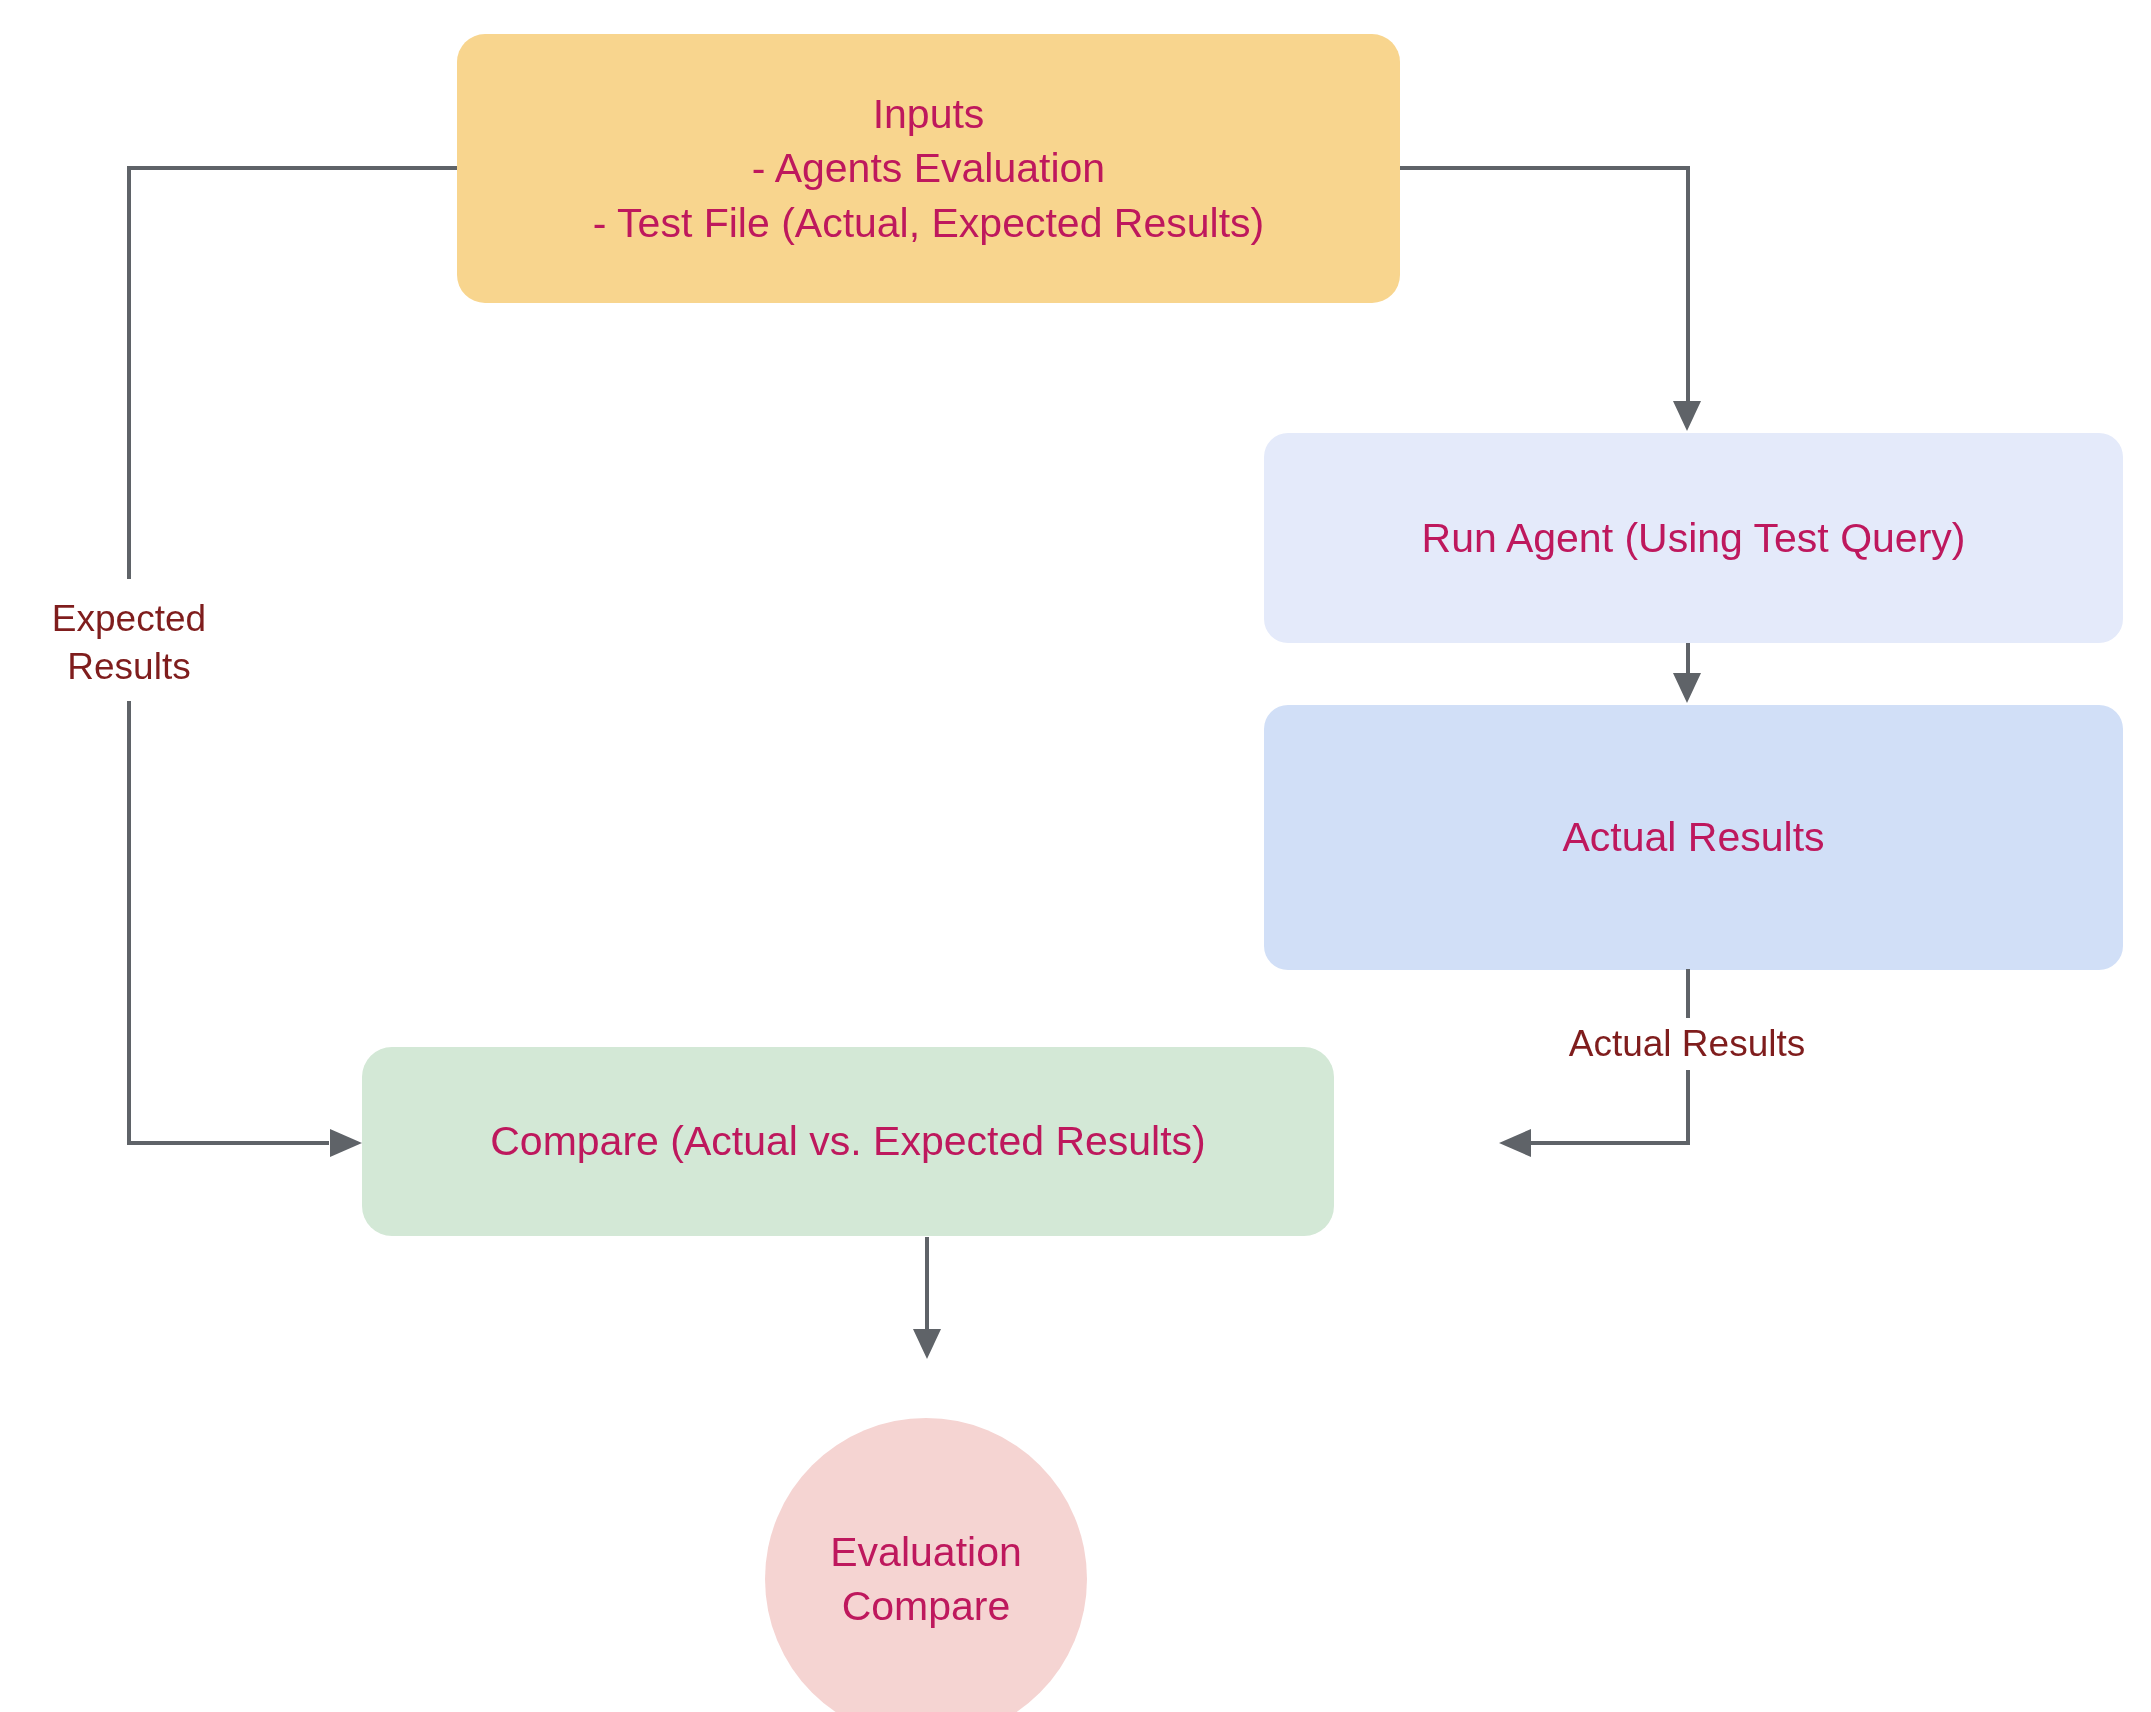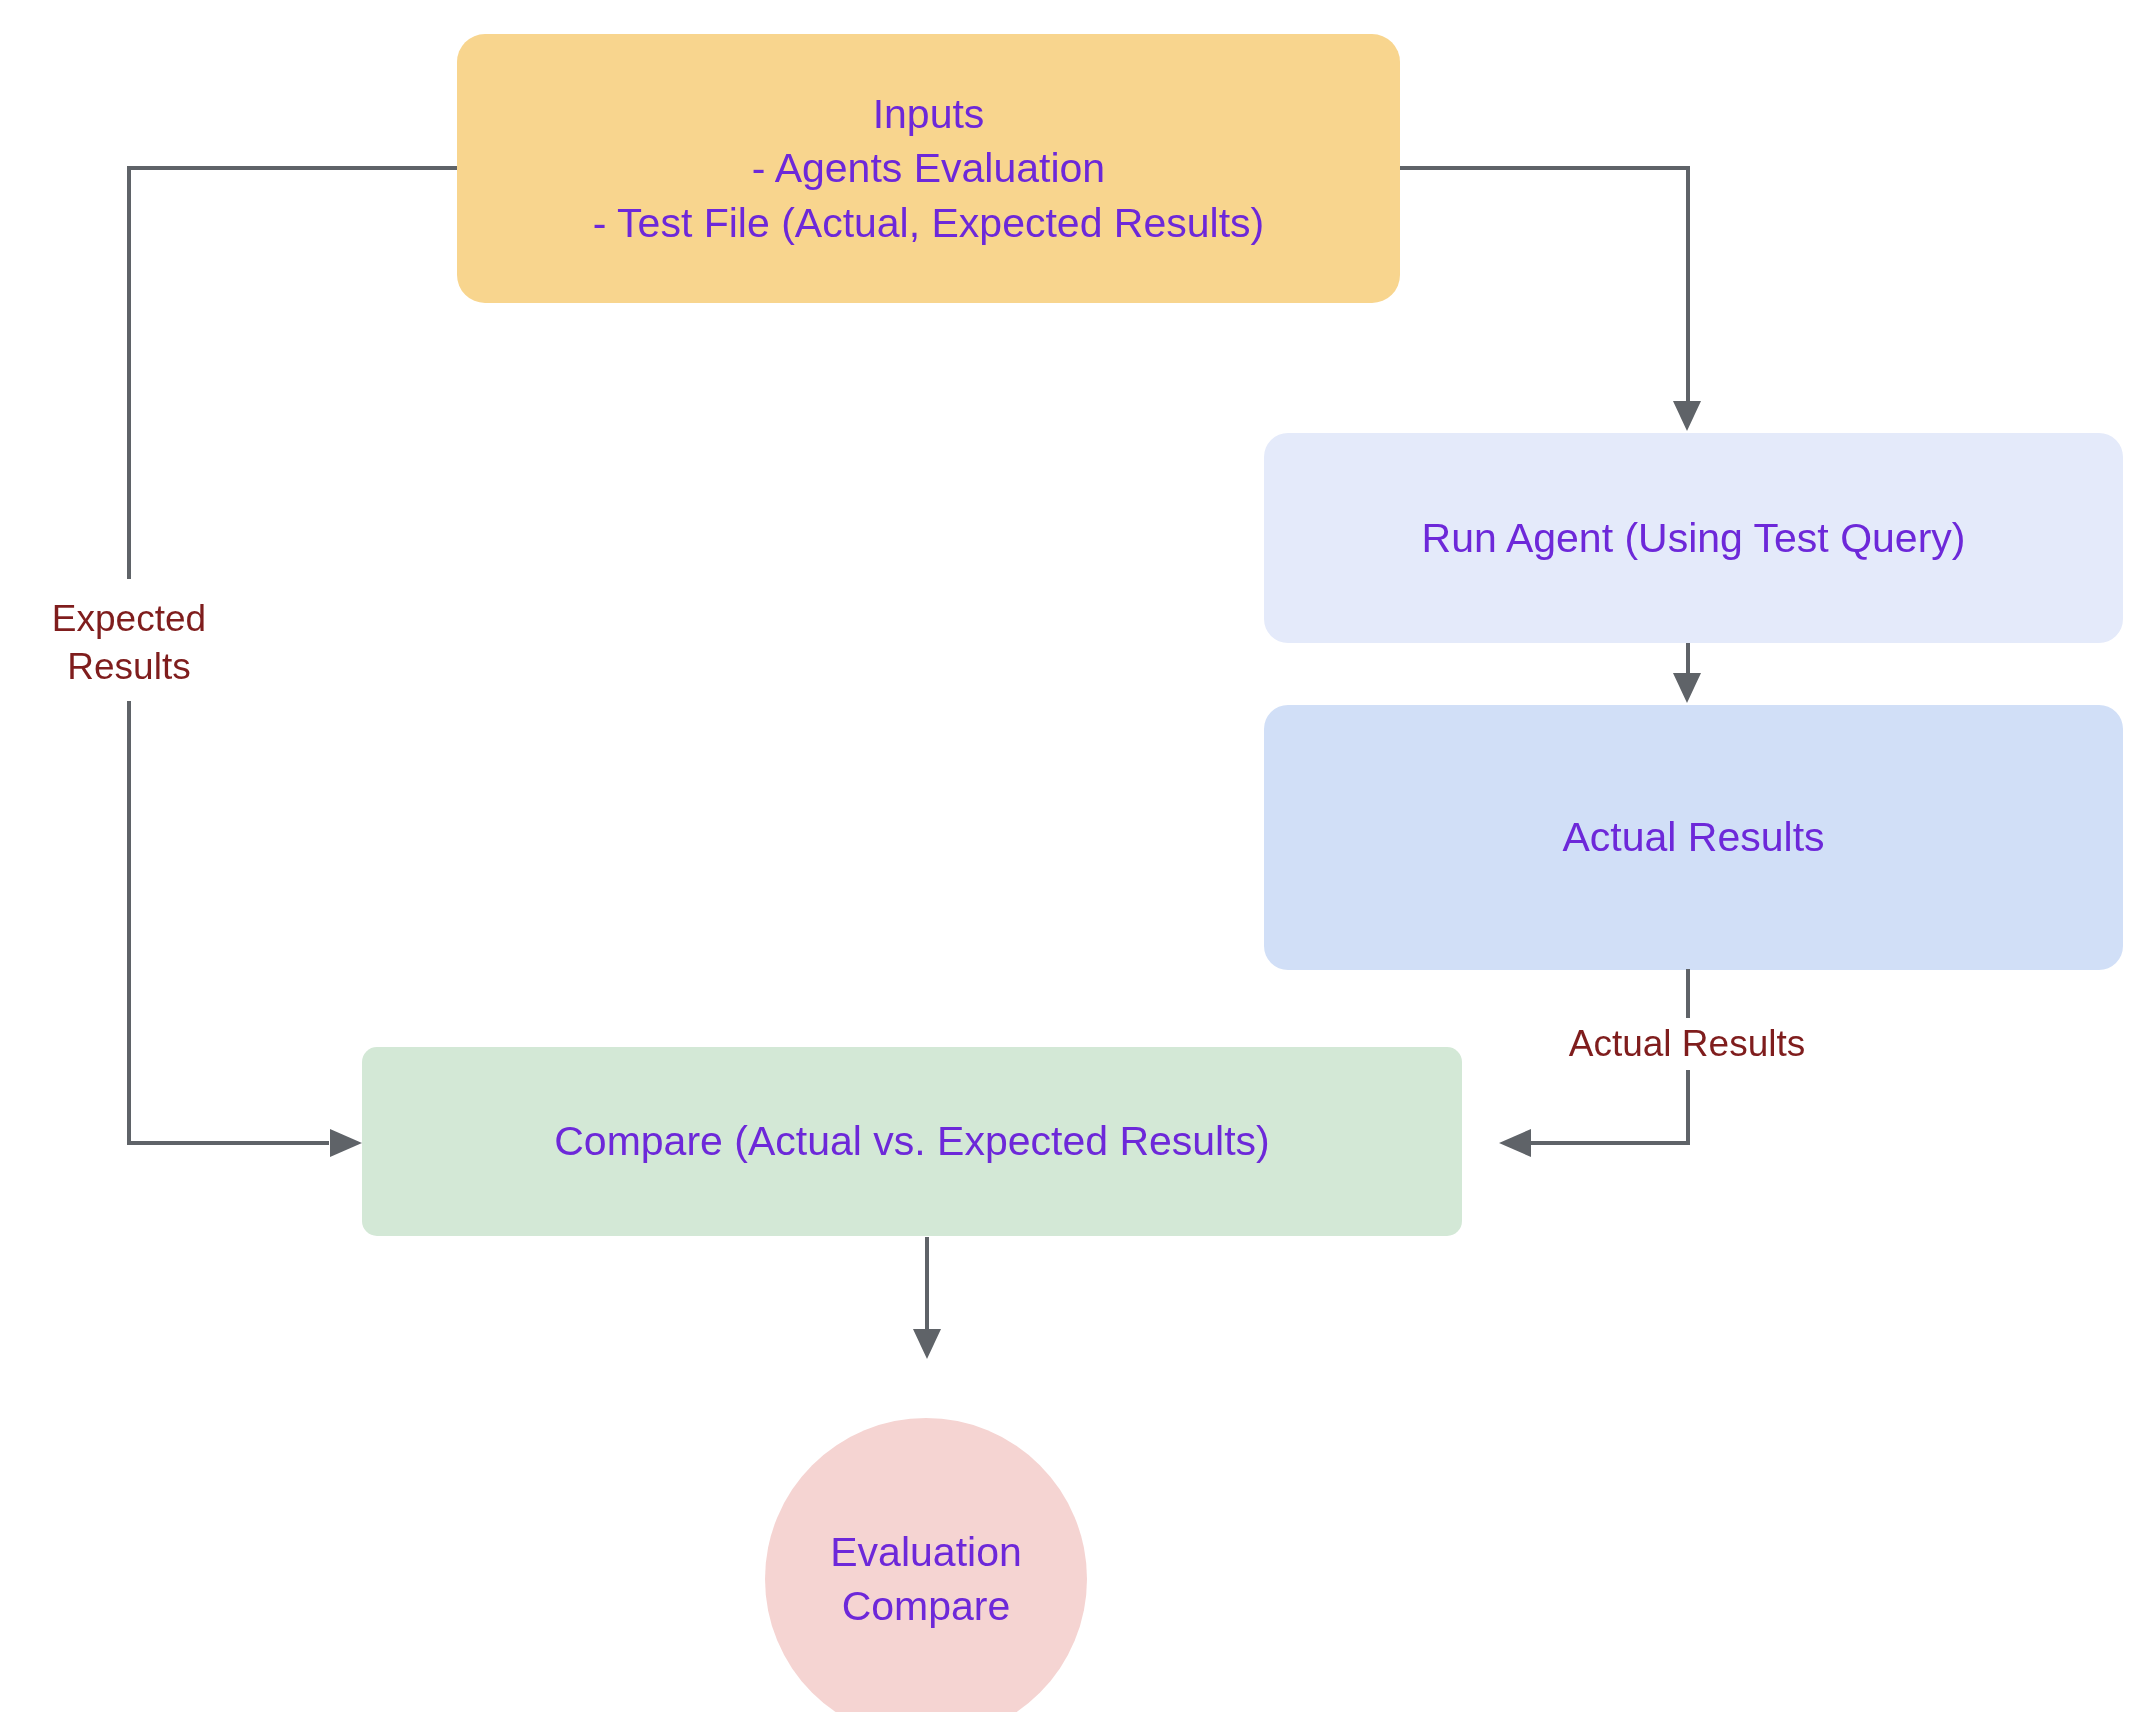--- a/index.html
+++ b/index.html
@@ -9,27 +9,27 @@
     background:#FFFFFF;
     font-family:"Liberation Sans","DejaVu Sans",sans-serif;
     overflow:hidden;
   }
   .node{
     position:absolute;
     display:flex;flex-direction:column;
     align-items:center;justify-content:center;
     text-align:center;
     font-size:41px;line-height:1.32;
-    color:#6d28d9;
+    color:#be185d;
   }
   .node .line{white-space:nowrap;}
   #node-inputs{left:457px;top:34px;width:943px;height:269px;border-radius:28px;}
   #node-run-agent{left:1264px;top:433px;width:859px;height:210px;border-radius:24px;align-items:center;}
   #node-actual-results{left:1264px;top:705px;width:859px;height:265px;border-radius:24px;}
-  #node-compare{left:362px;top:1047px;width:1100px;height:189px;border-radius:15px;}
+  #node-compare{left:362px;top:1047px;width:972px;height:189px;border-radius:30px;}
   #node-evaluation{left:765px;top:1418px;width:322px;height:322px;border-radius:50%;}
 
   .hline,.vline{position:absolute;background:#5F6368;}
   .arrow-down{position:absolute;width:0;height:0;
     border-left:14px solid transparent;border-right:14px solid transparent;
     border-top:30px solid #5F6368;}
   .arrow-left{position:absolute;width:0;height:0;
     border-top:14px solid transparent;border-bottom:14px solid transparent;
     border-right:32px solid #5F6368;}
   .arrow-right{position:absolute;width:0;height:0;

